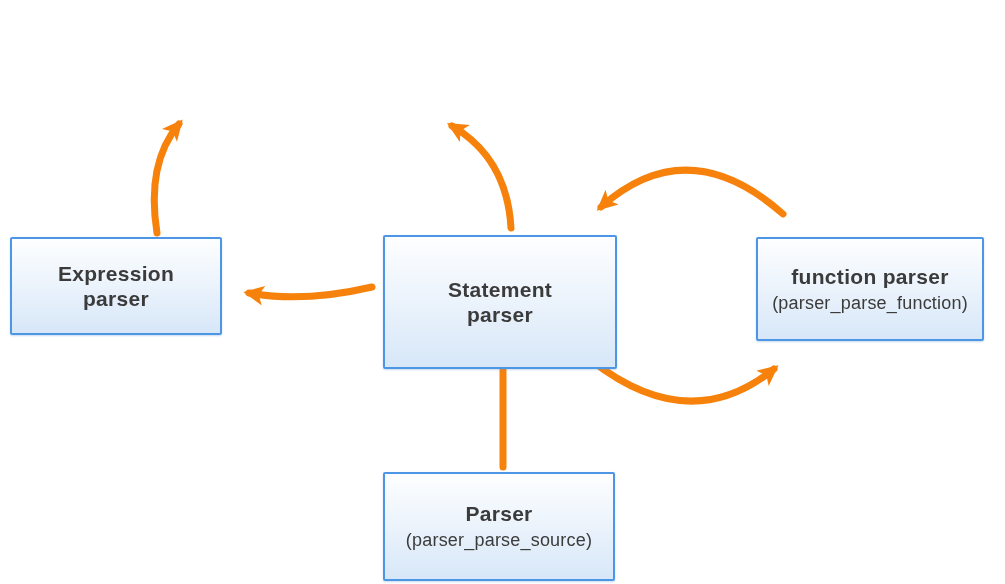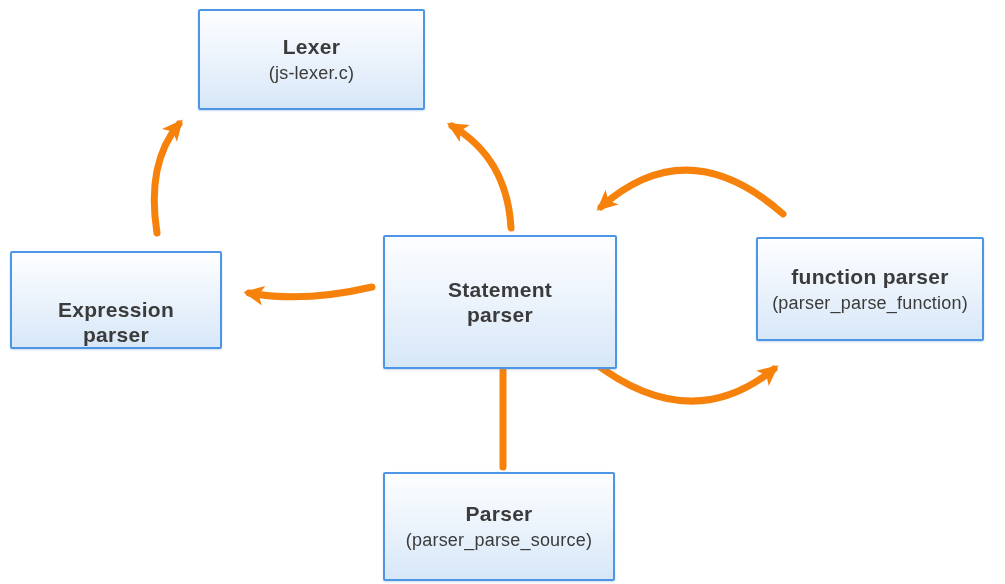--- a/index.html
+++ b/index.html
@@ -43,21 +43,21 @@
     white-space: pre-line;
     letter-spacing: 0.3px;
   }
   .node .subtitle {
     font-size: 18px;
     line-height: 24px;
     margin-top: 2px;
     letter-spacing: 0.2px;
   }
   #node-lexer      { left: 198px; top: 9px;   width: 227px; height: 101px; }
-  #node-expression { left: 10px;  top: 251px; width: 212px; height: 98px; justify-content: flex-end;  }
+  #node-expression { left: 10px;  top: 237px; width: 212px; height: 98px;  }
   #node-statement  { left: 383px; top: 235px; width: 234px; height: 134px; }
   #node-function   { left: 756px; top: 237px; width: 228px; height: 104px; }
   #node-parser     { left: 383px; top: 472px; width: 232px; height: 109px; }
 </style>
 </head>
 <body>
 
 <div class="canvas">
 
   <svg class="arrow-layer" width="1005" height="584" viewBox="0 0 1005 584" xmlns="http://www.w3.org/2000/svg">
@@ -67,24 +67,20 @@
       </marker>
     </defs>
     <path d="M 157 233 Q 146 163 179 124" fill="none" stroke="#F6820C" stroke-width="7" stroke-linecap="round" marker-end="url(#ah)"></path>
     <path d="M 511 228 Q 507 158 452 126" fill="none" stroke="#F6820C" stroke-width="7" stroke-linecap="round" marker-end="url(#ah)"></path>
     <path d="M 372 287 Q 303 303 249 293" fill="none" stroke="#F6820C" stroke-width="7" stroke-linecap="round" marker-end="url(#ah)"></path>
     <path d="M 783 214 Q 688 130 601 207" fill="none" stroke="#F6820C" stroke-width="7" stroke-linecap="round" marker-end="url(#ah)"></path>
     <path d="M 592 361 Q 690 437 774 369" fill="none" stroke="#F6820C" stroke-width="7" stroke-linecap="round" marker-end="url(#ah)"></path>
     <path d="M 503 467 L 503 353" fill="none" stroke="#F6820C" stroke-width="7" stroke-linecap="round" marker-end="url(#ah)"></path>
   </svg>
 
-  <div class="node" id="node-lexer">
-    <div class="title">Lexer</div>
-    <div class="subtitle">(js-lexer.c)</div>
-  </div>
 
   <div class="node" id="node-expression">
     <div class="title">Expression
 parser</div>
   </div>
 
   <div class="node" id="node-statement">
     <div class="title">Statement
 parser</div>
   </div>

